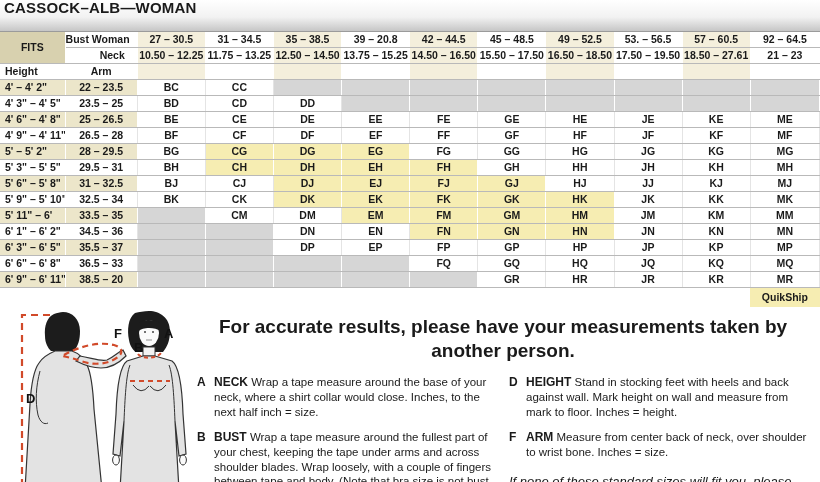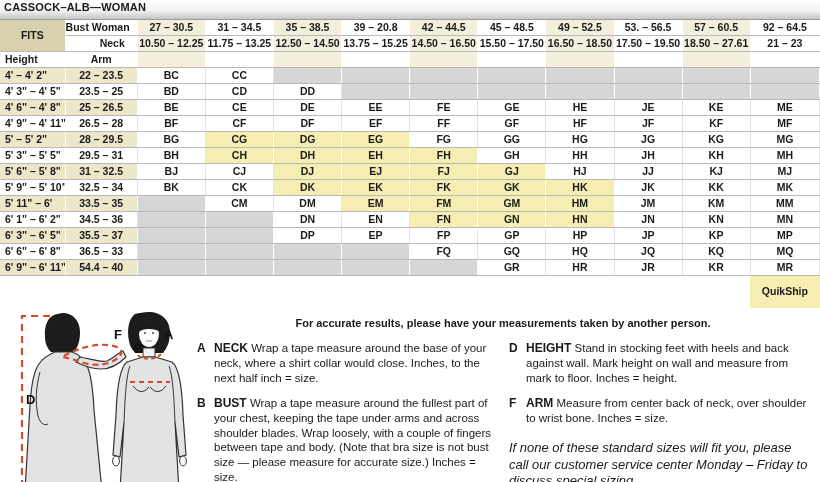--- a/index.html
+++ b/index.html
@@ -3,49 +3,49 @@
 <meta charset="utf-8">
 <style>
   *{margin:0;padding:0;box-sizing:border-box}
   html,body{width:820px;height:482px}
   body{
     font-family:"Liberation Sans",sans-serif;
     background:#fff;color:#1a1a1a;position:relative;overflow:hidden;
   }
   
   .titlebar{
-    height:20px;
+    height:32px;
     background:linear-gradient(#ffffff 0%,#f2f2f2 55%,#c6c6c6 100%);
     border-bottom:1px solid #9b9b9b;
-    font-weight:bold;font-size:11px;line-height:15px;
+    font-weight:bold;font-size:15px;line-height:15px;
     padding-left:4px;letter-spacing:.2px;
   }
   
   table{border-collapse:collapse;table-layout:fixed;width:820px}
   th,td{
     height:15px;padding:0;font-size:10.5px;line-height:15px;font-weight:bold;
     text-align:center;white-space:nowrap;overflow:hidden;
     border-bottom:1px solid #b9b9b9;border-right:1px solid #fff;
   }
   td.plain{border-right-color:#e4e4e4}
   .fits{background:var(--tan);}
   .rlabel{text-align:right;padding-right:12px;background:#fff}
   .stripe{background:var(--cream)}
   .hcell{text-align:left;padding-left:5px}
   .tanrow{background:var(--rowtan)}
   .empty{background:var(--gray)}
   .hl{background:var(--yellow)}
-  .qsrow td{border-bottom:none;border-right:none;height:32px}
+  .qsrow td{border-bottom:none;border-right:none;height:19px}
   .quikship{background:var(--yellow);font-weight:bold}
   
   .bottom{position:relative;height:210px;margin-top:2px}
   .figure{position:absolute;left:2px;top:0}
   .bottom-right{margin-left:197px;padding-top:6px}
   .intro{
-    text-align:center;font-weight:bold;font-size:11px;line-height:1.3;
+    text-align:center;font-weight:bold;font-size:19px;line-height:1.3;
     width:612px;
   }
   .cols{display:flex;margin-top:11px}
   .col{font-size:11.5px;line-height:1.28}
   .col-a{width:300px;margin-right:12px}
   .col-b{width:300px}
   .instr{position:relative;padding-left:17px;margin-bottom:10px}
   .instr-letter{position:absolute;left:0;top:0;font-weight:bold;font-size:12px}
   .instr b{font-size:12px}
   .note{font-style:italic;font-size:13px;line-height:1.3;margin-top:14px}
@@ -275,21 +275,21 @@
         <td class="empty"></td>
         <td class="plain">FQ</td>
         <td class="plain">GQ</td>
         <td class="plain">HQ</td>
         <td class="plain">JQ</td>
         <td class="plain">KQ</td>
         <td class="plain">MQ</td>
       </tr>
       <tr>
         <td class="hcell tanrow">6' 9" – 6' 11"</td>
-        <td class=" tanrow">54.4 – 40</td>
+        <td class=" tanrow">38.5 – 20</td>
         <td class="empty"></td>
         <td class="empty"></td>
         <td class="empty"></td>
         <td class="empty"></td>
         <td class="empty"></td>
         <td class="plain">GR</td>
         <td class="plain">HR</td>
         <td class="plain">JR</td>
         <td class="plain">KR</td>
         <td class="plain">MR</td>

